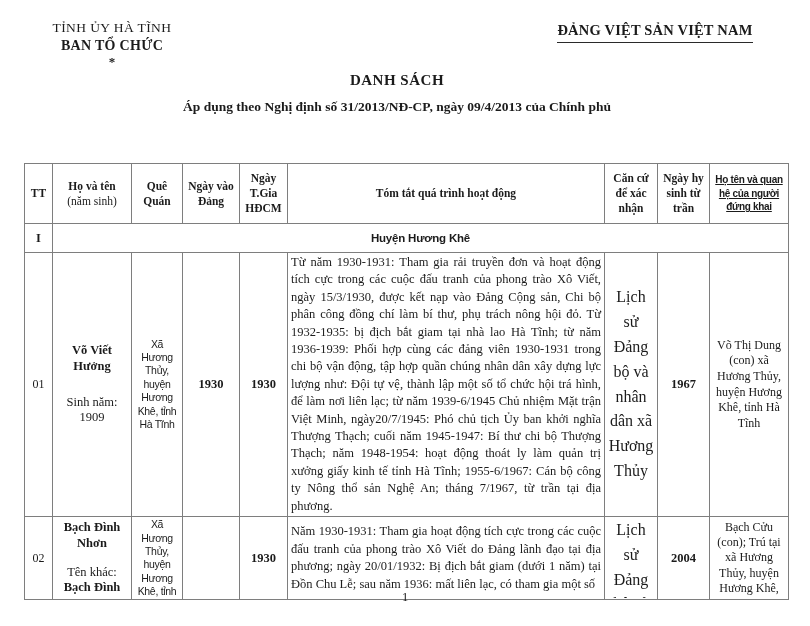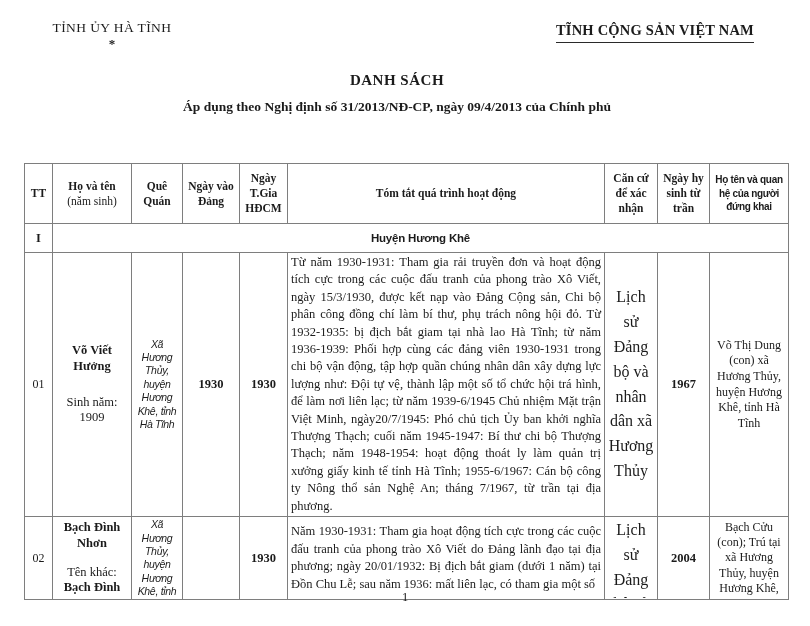--- a/index.html
+++ b/index.html
@@ -48,42 +48,42 @@
     padding: 1px 3px;
     vertical-align: middle;
     overflow: hidden;
   }
   thead th {
     font-size: 11.5px; font-weight: bold; text-align: center;
     line-height: 1.3; height: 57px;
   }
   th.hdr-declarant {
     font-family: "Liberation Sans", sans-serif;
-    font-size: 10px; letter-spacing: -0.3px; line-height: 1.35;
+    font-size: 10px; letter-spacing: -0.3px; line-height: 1.35; text-decoration: underline;
   }
   tr.section-row { height: 29px; }
   tr.section-row td { font-weight: bold; }
   td.sec-index { text-align: center; font-size: 12.5px; }
   td.sec-label {
     text-align: center;
     font-family: "Liberation Sans", sans-serif;
     font-size: 11.5px; letter-spacing: -0.2px;
   }
   tr.r1 { height: 245px; }
   tr.r2 { height: 83px; }
   td.c-tt { text-align: center; font-size: 12px; }
   td.c-name { text-align: center; font-size: 12.5px; line-height: 1.25; }
   .person-name { font-weight: bold; }
   .birth-line { margin-top: 20px; }
   .alias-label { margin-top: 13px; }
   .alias-name { font-weight: bold; }
   td.c-home {
     text-align: center;
     font-family: "Liberation Sans", sans-serif;
-    font-size: 10.5px; letter-spacing: -0.3px; line-height: 1.28; font-style: italic;
+    font-size: 10.5px; letter-spacing: -0.3px; line-height: 1.28;
   }
   td.c-year { text-align: center; font-size: 12.5px; font-weight: bold; }
   td.c-summary {
     vertical-align: top;
     text-align: justify;
     font-size: 12.5px; line-height: 17.4px;
     padding: 2px 7px 2px 7px;
     margin-top: 22px;
   }
   td.c-basis { text-align: center; font-size: 16px; line-height: 1.55; }
@@ -93,25 +93,26 @@
   .page-num {
     position: absolute; left: 0; top: 590px; width: 810px;
     text-align: center; font-size: 12.5px;
   }
 </style>
 </head>
 <body>
 
 <div class="org-left">
   <div class="l1">TỈNH ỦY HÀ TĨNH</div>
+  <div class="l2">BAN TỔ CHỨC</div>
   <div class="star">*</div>
 </div>
 
 <div class="org-right">
-  <span class="party">TĨNH CỘNG SẢN VIỆT NAM</span>
+  <span class="party">ĐẢNG VIỆT SẢN VIỆT NAM</span>
 </div>
 
 <div class="title-block">
   <div class="title-main">DANH SÁCH</div>
   <div class="title-s2">Áp dụng theo Nghị định số 31/2013/NĐ-CP, ngày 09/4/2013 của Chính phủ</div>
 </div>
 
 <table class="roster">
   <colgroup>
     <col style="width:28px">

